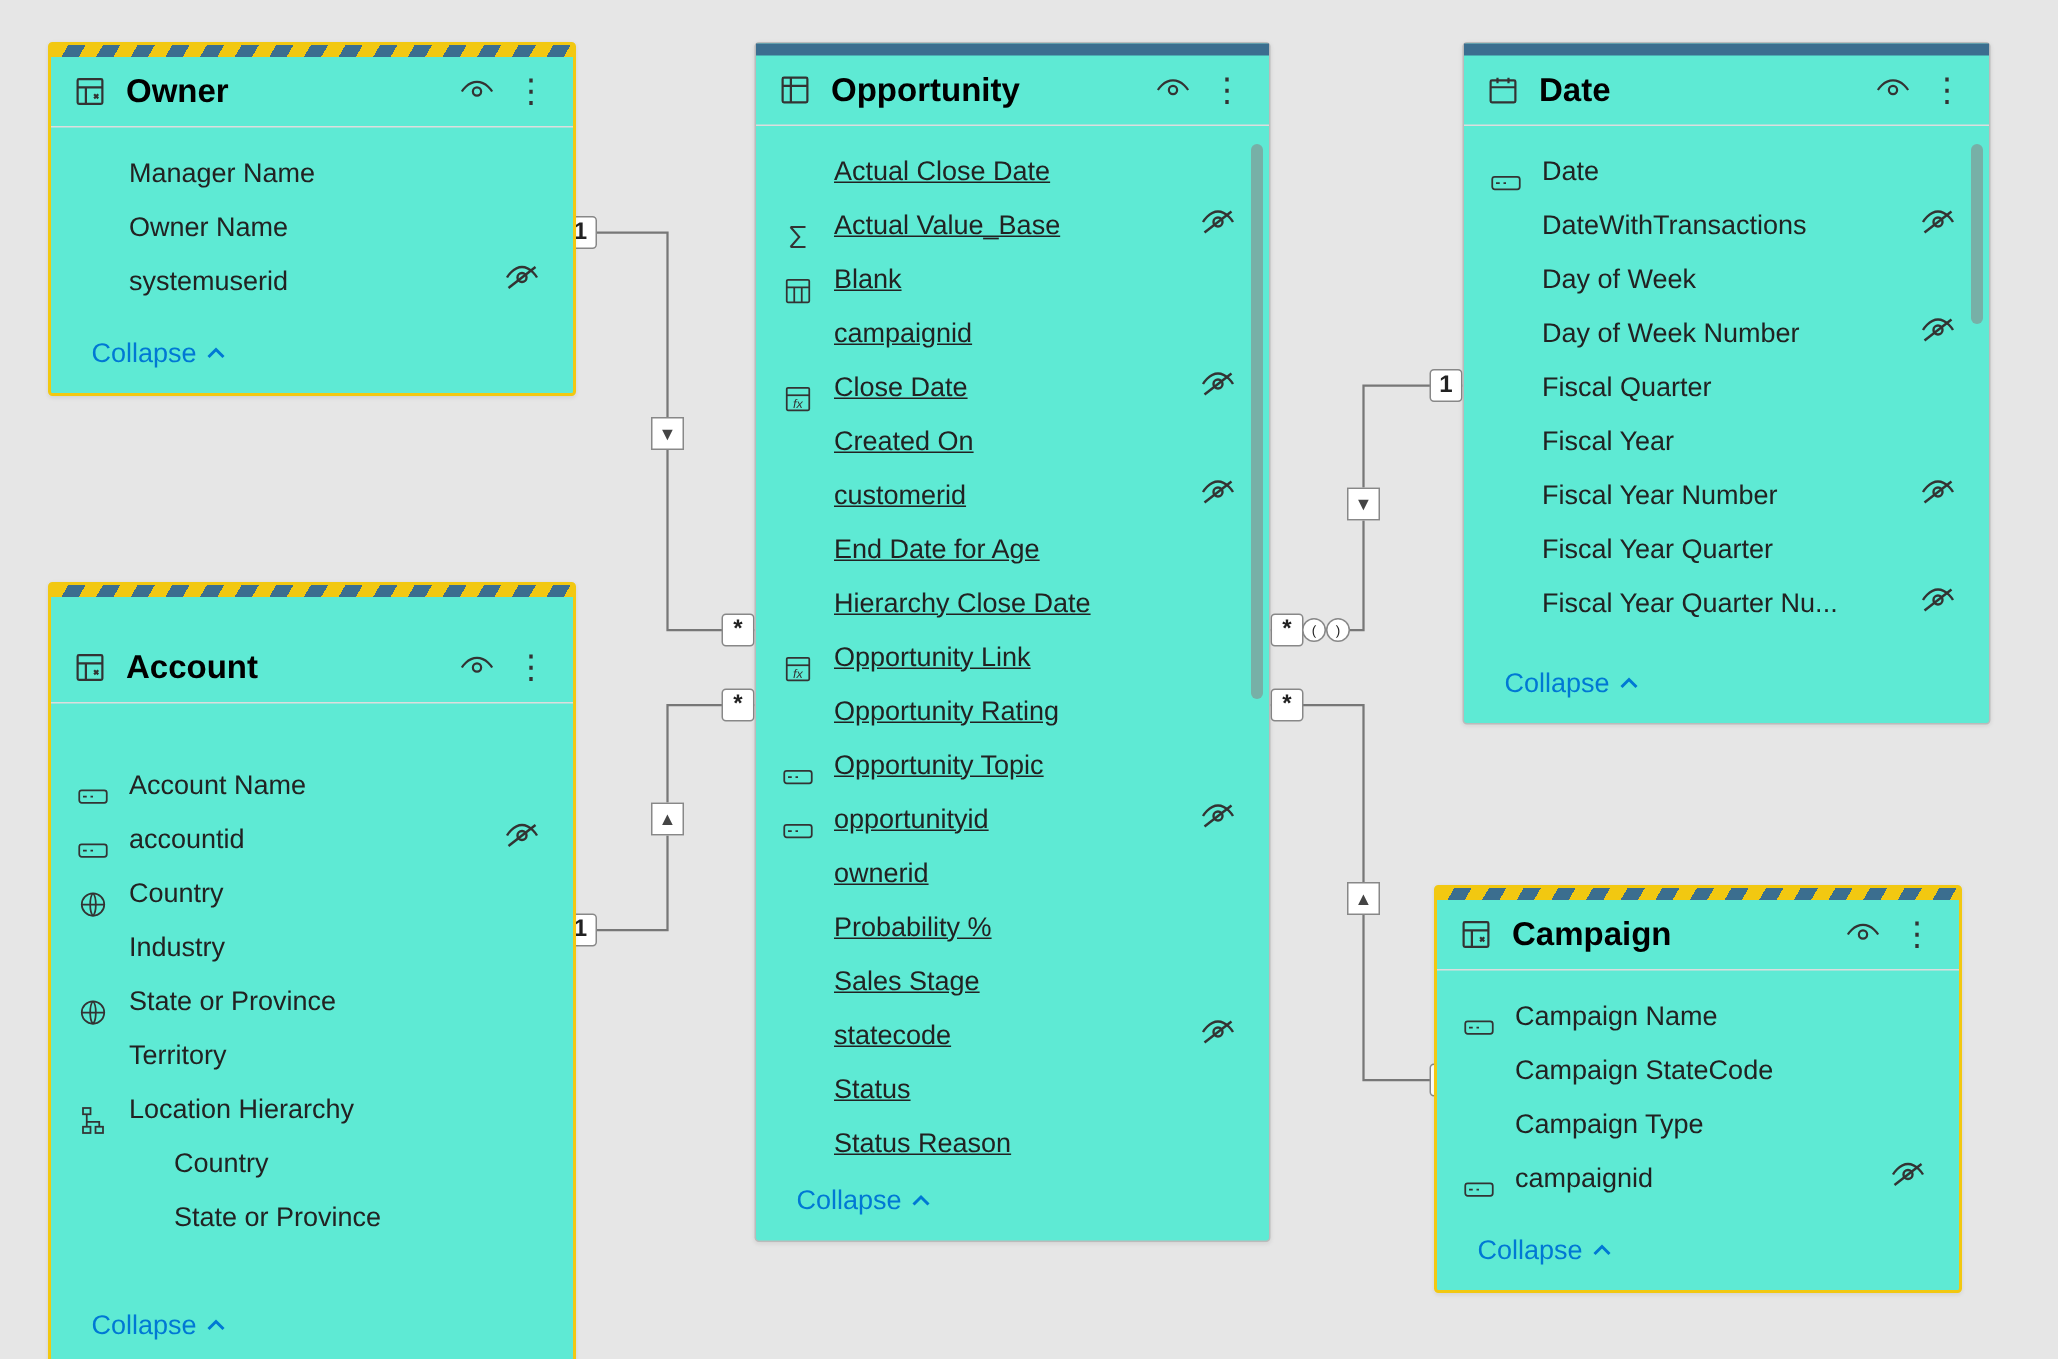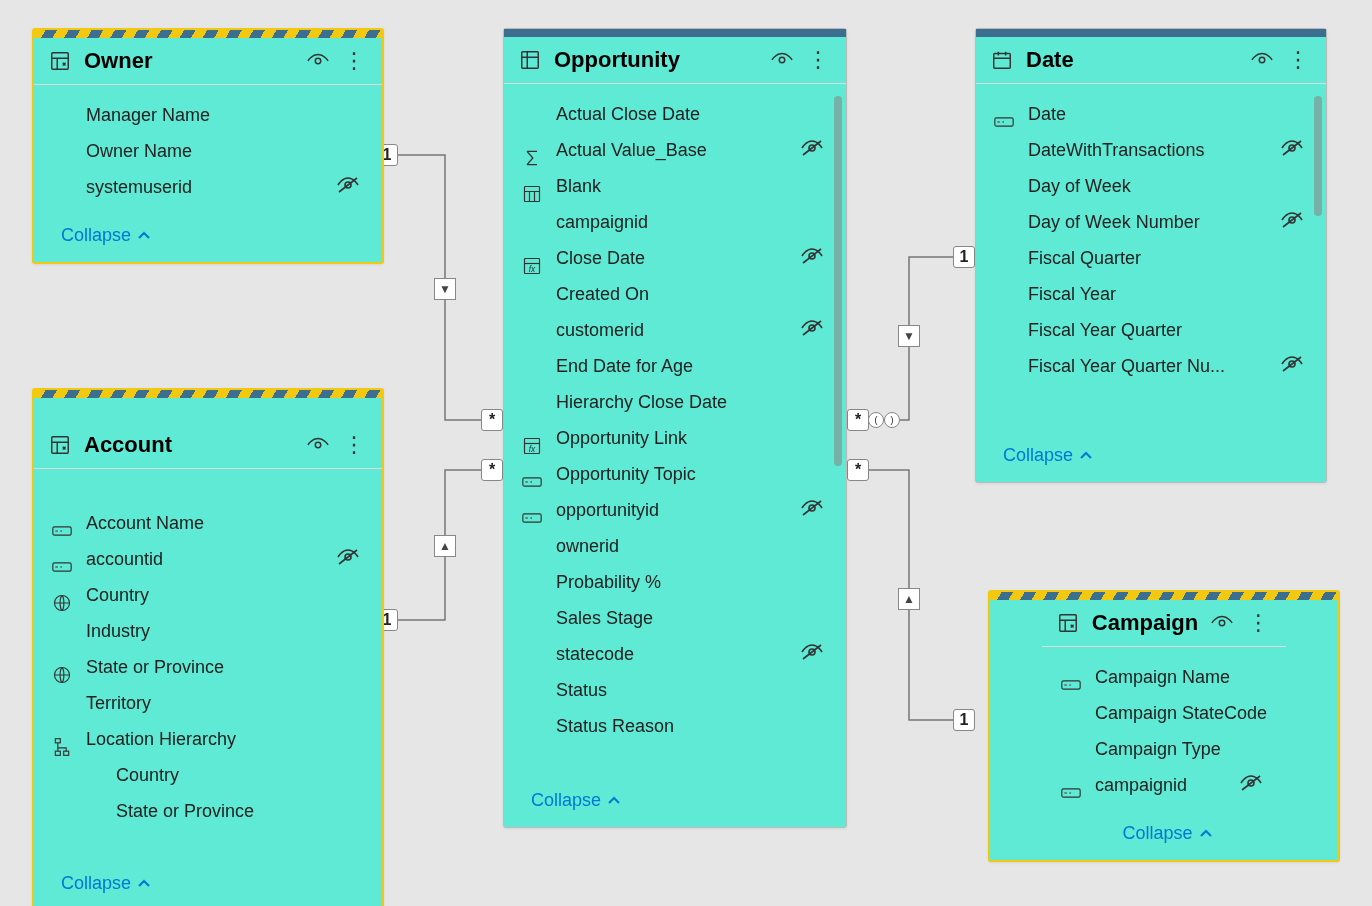--- a/index.html
+++ b/index.html
@@ -335,21 +335,21 @@
       </span>
       <span class="title">Opportunity</span>
       <span class="icon-slot">
         <svg width="22" height="16" viewBox="0 0 24 16" fill="none" stroke="currentColor" stroke-width="1.6">
             <path d="M1 8s4-7 11-7 11 7 11 7"></path>
             <circle cx="12" cy="8" r="3"></circle>
           </svg>
       </span>
       <span class="icon-slot" style="font-size:22px;">⋮</span>
     </div>
-    <div class="field-list scroll" id="fields-opportunity" style="position:relative;">
+    <div class="field-list scroll" id="fields-opportunity" style="position:relative;text-decoration:underline;">
       <div class="field-row no-icon">
           <span class="ficon"></span>
           <span class="flabel">Actual Close Date</span>
         </div>
         <div class="field-row">
           <span class="ficon"><svg width="20" height="20" viewBox="0 0 24 24" fill="none" stroke="currentColor" stroke-width="1.6">
               <path d="M6 4h12M6 20h12M6 4l7 8-7 8"></path>
             </svg></span>
           <span class="flabel">Actual Value_Base</span>
           <span class="hidden-eye"><svg width="24" height="18" viewBox="0 0 24 18" fill="none" stroke="currentColor" stroke-width="1.6">
@@ -403,20 +403,24 @@
           <span class="ficon"></span>
           <span class="flabel">Hierarchy Close Date</span>
         </div>
         <div class="field-row">
           <span class="ficon"><svg width="20" height="20" viewBox="0 0 24 24" fill="none" stroke="currentColor" stroke-width="1.4">
               <rect x="3" y="3" width="18" height="18" rx="1"></rect>
               <path d="M3 9h18"></path>
               <text x="8" y="19" font-size="10" fill="currentColor" stroke="none" font-style="italic">fx</text>
             </svg></span>
           <span class="flabel">Opportunity Link</span>
+        </div>
+        <div class="field-row no-icon">
+          <span class="ficon"></span>
+          <span class="flabel">Opportunity Rating</span>
         </div>
         <div class="field-row">
           <span class="ficon"><svg width="20" height="16" viewBox="0 0 24 16" fill="none" stroke="currentColor" stroke-width="1.4">
               <rect x="1" y="3" width="22" height="10" rx="2"></rect>
               <path d="M4 8h3m3 0h2"></path>
             </svg></span>
           <span class="flabel">Opportunity Topic</span>
         </div>
         <div class="field-row">
           <span class="ficon"><svg width="20" height="16" viewBox="0 0 24 16" fill="none" stroke="currentColor" stroke-width="1.4">
@@ -520,20 +524,29 @@
         <div class="field-row no-icon">
           <span class="ficon"></span>
           <span class="flabel">Fiscal Quarter</span>
         </div>
         <div class="field-row no-icon">
           <span class="ficon"></span>
           <span class="flabel">Fiscal Year</span>
         </div>
         <div class="field-row no-icon">
           <span class="ficon"></span>
+          <span class="flabel">Fiscal Year Number</span>
+          <span class="hidden-eye"><svg width="24" height="18" viewBox="0 0 24 18" fill="none" stroke="currentColor" stroke-width="1.6">
+              <path d="M2 9s4-7 10-7 10 7 10 7"></path>
+              <circle cx="12" cy="9" r="3"></circle>
+              <path d="M3 16L21 2"></path>
+            </svg></span>
+        </div>
+        <div class="field-row no-icon">
+          <span class="ficon"></span>
           <span class="flabel">Fiscal Year Quarter</span>
         </div>
         <div class="field-row no-icon">
           <span class="ficon"></span>
           <span class="flabel">Fiscal Year Quarter Nu...</span>
           <span class="hidden-eye"><svg width="24" height="18" viewBox="0 0 24 18" fill="none" stroke="currentColor" stroke-width="1.6">
               <path d="M2 9s4-7 10-7 10 7 10 7"></path>
               <circle cx="12" cy="9" r="3"></circle>
               <path d="M3 16L21 2"></path>
             </svg></span>
@@ -541,21 +554,21 @@
         <div class="scrollbar-fake" style="height:120px;"></div>
     </div>
     <div class="collapse-link">
       <span>Collapse</span>
       <svg width="14" height="10" viewBox="0 0 14 10" fill="none" stroke="#0078D4" stroke-width="2">
           <path d="M2 7l5-5 5 5"></path>
         </svg>
     </div>
   </div>
 
-  <div class="table-card highlighted" style="left:988px; top:590px; width:352px;align-items:center;">
+  <div class="table-card highlighted" style="left:956px; top:590px; width:352px;">
     <div class="topbar"></div>
     <div class="table-header">
       <span class="icon-slot">
         <svg width="22" height="22" viewBox="0 0 24 24" fill="none" stroke="currentColor" stroke-width="1.6">
             <rect x="3" y="3" width="18" height="18" rx="1"></rect>
             <path d="M3 9h18M9 9v12"></path>
             <path d="M18 14l-3 3m0-3l3 3"></path>
           </svg>
       </span>
       <span class="title">Campaign</span>

